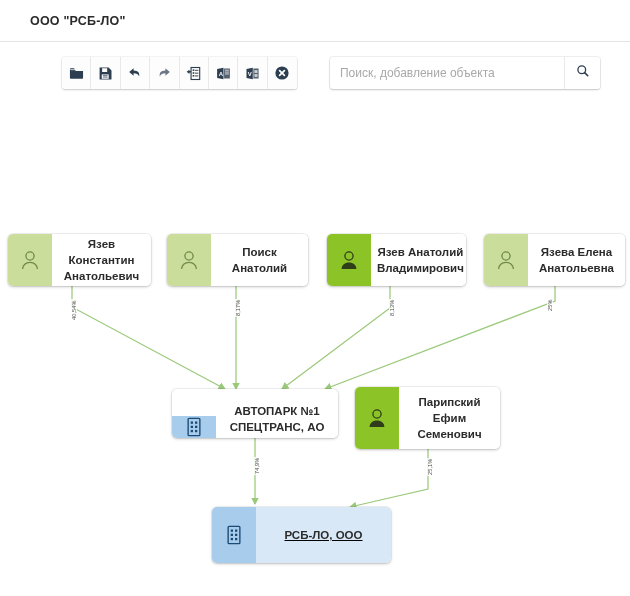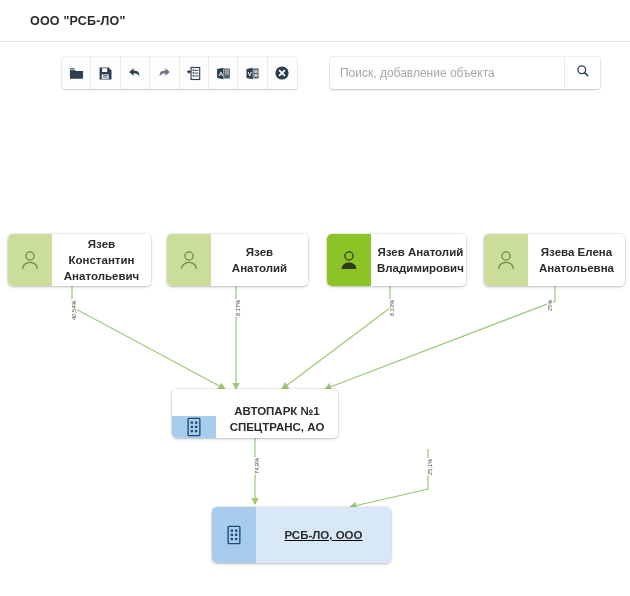--- a/index.html
+++ b/index.html
@@ -314,21 +314,21 @@
     <div class="node-label">Язев Константин Анатольевич</div>
   </div>
 
   <div class="node p-pale" style="left:167px; top:130px; width:141px; height:52px;">
     <div class="node-icon">
       <svg width="24" height="24" viewBox="0 0 24 24">
           <circle cx="12" cy="8" r="4.1" fill="none" stroke="#6e8a4a" stroke-width="1.3"></circle>
           <path d="M4.6 21c0-4.1 3.3-6.6 7.4-6.6s7.4 2.5 7.4 6.6" fill="none" stroke="#6e8a4a" stroke-width="1.3"></path>
         </svg>
     </div>
-    <div class="node-label">Язев Анатолий</div>
+    <div class="node-label">Поиск Анатолий</div>
   </div>
 
   <div class="node p-vivid" style="left:327px; top:130px; width:139px; height:52px;">
     <div class="node-icon">
       <svg width="24" height="24" viewBox="0 0 24 24">
           <circle cx="12" cy="8" r="4.1" fill="none" stroke="#2f3d1a" stroke-width="1.3"></circle>
           <path d="M4.6 21c0-4.1 3.3-6.6 7.4-6.6s7.4 2.5 7.4 6.6z" fill="#2f3d1a"></path>
         </svg>
     </div>
     <div class="node-label">Язев Анатолий Владимирович</div>
@@ -354,20 +354,29 @@
             <rect x="8.4" y="10.6" width="2.5" height="2.5"></rect>
             <rect x="13.1" y="10.6" width="2.5" height="2.5"></rect>
             <rect x="8.4" y="15.2" width="2.5" height="2.5"></rect>
             <rect x="13.1" y="15.2" width="2.5" height="2.5"></rect>
           </g>
         </svg>
     </div>
     <div class="node-label">АВТОПАРК №1 СПЕЦТРАНС, АО</div>
   </div>
 
+  <div class="node p-vivid" style="left:355px; top:283px; width:145px; height:62px;">
+    <div class="node-icon">
+      <svg width="24" height="24" viewBox="0 0 24 24">
+          <circle cx="12" cy="8" r="4.1" fill="none" stroke="#2f3d1a" stroke-width="1.3"></circle>
+          <path d="M4.6 21c0-4.1 3.3-6.6 7.4-6.6s7.4 2.5 7.4 6.6z" fill="#2f3d1a"></path>
+        </svg>
+    </div>
+    <div class="node-label">Парипский Ефим Семенович</div>
+  </div>
 
   <div class="node o-sel" style="left:212px; top:403px; width:179px; height:56px;text-decoration:underline;">
     <div class="node-icon">
       <svg width="22" height="22" viewBox="0 0 24 24">
           <rect x="5.6" y="2.6" width="12.8" height="18.8" rx="1" fill="none" stroke="#1b4a75" stroke-width="1.5"></rect>
           <g fill="#1b4a75">
             <rect x="8.4" y="6" width="2.5" height="2.5"></rect>
             <rect x="13.1" y="6" width="2.5" height="2.5"></rect>
             <rect x="8.4" y="10.6" width="2.5" height="2.5"></rect>
             <rect x="13.1" y="10.6" width="2.5" height="2.5"></rect>

